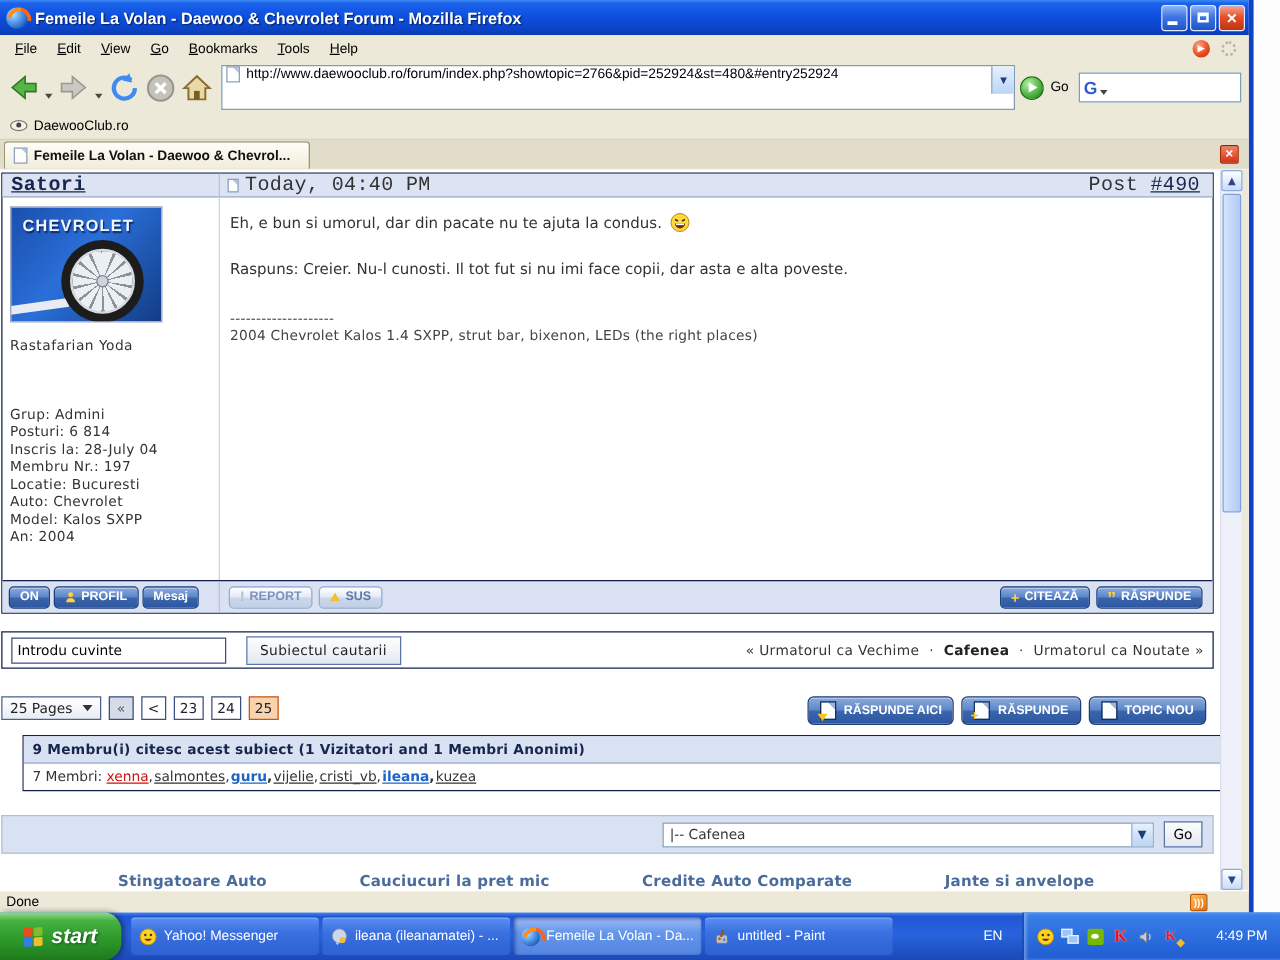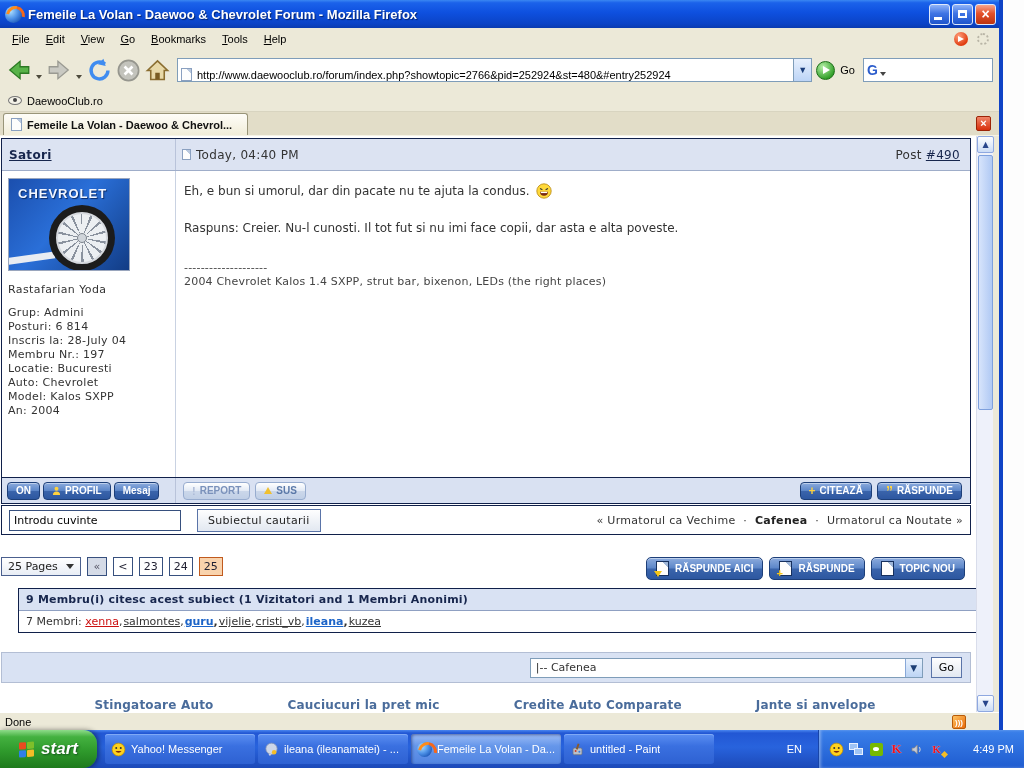--- a/index.html
+++ b/index.html
@@ -24,21 +24,21 @@
   .menu-item::first-letter { text-decoration:underline; }
   .menubar-right { margin-left:auto; display:flex; align-items:center; gap:9px; padding-right:10px; }
   .update-orb { width:14px; height:14px; border-radius:50%; background:radial-gradient(circle at 35% 30%,#ff9d7a,#e03c10 70%); position:relative; }
   .update-orb::after { content:""; position:absolute; left:4px; top:4px; width:0; height:0; border-left:6px solid #fff; border-top:3px solid transparent; border-bottom:3px solid transparent; }
   .throbber { width:12px; height:12px; border:2px dotted #b9b5a6; border-radius:50%; }
 
   .toolbar { height:40px; background:#ece9d8; display:flex; align-items:center; padding:0 6px; }
   .navbtn { display:flex; align-items:center; margin-right:2px; }
   .navbtn svg { display:block; }
   .caret-sm { width:0; height:0; border-left:3px solid transparent; border-right:3px solid transparent; border-top:4px solid #4d4a3c; margin:14px 4px 0 2px; }
-  .urlbar { flex:1; height:24px; background:#fff; border:1px solid #7f9db9; display:flex; align-items:flex-end; padding-left:3px; margin:0 4px; min-width:0; }
+  .urlbar { flex:1; height:36px; background:#fff; border:1px solid #7f9db9; display:flex; align-items:flex-start; padding-left:3px; margin:0 4px; min-width:0; }
   .page-ico { width:11px; height:13px; background:linear-gradient(225deg,#b9c8de 0 3px,#fdfdfd 3px); border:1px solid #8aa0c0; flex:0 0 auto; }
   .url-text { font-size:11px; color:#000; margin-left:5px; white-space:nowrap; overflow:hidden; flex:1; font-family:"Liberation Sans",sans-serif; }
   .url-drop { width:18px; height:22px; background:linear-gradient(180deg,#e7f0fd,#bcd4f6); border-left:1px solid #7f9db9; display:flex; align-items:center; justify-content:center; color:#1a3d7a; font-size:9px; flex:0 0 auto; }
   .go-orb { width:19px; height:19px; border-radius:50%; background:radial-gradient(circle at 35% 30%,#b7f0a8,#2f9e26 75%); border:1px solid #1c6e18; display:flex; align-items:center; justify-content:center; }
   .go-orb::after { content:""; width:0; height:0; border-left:7px solid #fff; border-top:4px solid transparent; border-bottom:4px solid transparent; margin-left:2px; }
   .go-label { font-size:11px; color:#000; margin:0 8px 0 5px; }
   .gsearch { width:130px; height:24px; background:#fff; border:1px solid #7f9db9; display:flex; align-items:center; padding:0 3px; }
   .g-logo { color:#2b5ccc; font-weight:bold; font-size:14px; line-height:1; }
   .g-caret { width:0; height:0; border-left:3px solid transparent; border-right:3px solid transparent; border-top:4px solid #444; margin:8px 0 0 2px; }
 
@@ -57,37 +57,37 @@
 
   
   .scrollbar { position:absolute; right:6px; top:0; width:17px; height:576px; background:#eef1fa; border-left:1px solid #d9ddeb; }
   .sb-btn { position:absolute; left:0; width:17px; height:17px; background:linear-gradient(180deg,#fdfeff,#cbdcf6); border:1px solid #8ea8e0; border-radius:2px; color:#28468c; font-size:8px; text-align:center; line-height:15px; }
   .sb-up { top:0; }
   .sb-down { bottom:0; }
   .sb-thumb { position:absolute; left:1px; top:19px; width:15px; height:255px; background:linear-gradient(90deg,#d7e4fb,#b0c9f4); border:1px solid #7ea0dd; border-radius:2px; }
 
   
   .post-table { position:absolute; left:1px; top:2px; width:970px; border:1px solid #10204a; background:#fff; }
-  .post-header { height:32px; background:#dce3f2; border-bottom:1px solid #9fadc9; display:flex; align-items:center; font-size:12px; color:#1c2c55; }
+  .post-header { height:19px; background:#dce3f2; border-bottom:1px solid #9fadc9; display:flex; align-items:center; font-size:16px; color:#1c2c55;font-family:Liberation Mono, monospace; }
   .hdr-author { width:174px; padding-left:7px; border-right:1px solid #b9c3da; align-self:stretch; display:flex; align-items:center; }
   .author-link { font-weight:bold; color:#17264d; text-decoration:underline; letter-spacing:.3px; }
   .hdr-time { display:flex; align-items:center; gap:5px; padding-left:6px; color:#333; letter-spacing:.3px; }
   .hdr-post-no { margin-left:auto; padding-right:10px; color:#333; letter-spacing:.3px; }
   .hdr-post-no a { color:#17264d; text-decoration:underline; }
 
   .post-body { display:flex; min-height:306px; }
   .side-col { width:174px; border-right:1px solid #c9d2e2; padding:7px 6px; font-size:11px; color:#333; }
   .avatar { width:122px; height:93px; background:linear-gradient(130deg,#1b4fae 0%,#2a6fd8 45%,#16folder 0%, #123c85 100%); background:linear-gradient(130deg,#1b4fae 0%,#2a6fd8 45%,#123c85 100%); position:relative; overflow:hidden; border:1px solid #9aa6bd; }
   .avatar-brand { position:absolute; left:9px; top:7px; color:#f2f6ff; font-weight:bold; font-size:13px; letter-spacing:1px; font-family:"Liberation Sans",sans-serif; text-shadow:1px 1px 1px #0a2a66; }
   .tire { position:absolute; left:40px; top:26px; width:66px; height:66px; border-radius:50%; background:#1c1c1c; }
   .rim { position:absolute; left:47px; top:33px; width:52px; height:52px; border-radius:50%; background:repeating-conic-gradient(#eceff2 0deg 20deg,#8a929e 20deg 26deg); border:2px solid #d6d9de; }
   .hub { position:absolute; left:68px; top:54px; width:10px; height:10px; border-radius:50%; background:#cfd4da; border:1px solid #7c838d; }
   .sill { position:absolute; left:-6px; bottom:8px; width:52px; height:7px; background:#e8ecf2; transform:rotate(-8deg); }
   .member-title { margin-top:12px; letter-spacing:.4px; }
-  .stats { margin-top:10px; line-height:14px; letter-spacing:.3px; }
+  .stats { margin-top:42px; line-height:14px; letter-spacing:.3px; }
   .main-col { flex:1; padding:12px 10px 0 8px; font-size:12px; color:#333; }
   .post-line1 { display:flex; align-items:center; gap:6px; }
   .post-line2 { margin-top:22px; }
   .sig { margin-top:26px; font-size:11px; color:#444; line-height:14px; letter-spacing:.2px; }
 
   .btn-row { height:26px; background:#d9e1f2; border-top:1px solid #10204a; display:flex; align-items:center; font-size:10px; }
   .btn-row-left { width:174px; align-self:stretch; display:flex; align-items:center; gap:3px; padding-left:5px; border-right:1px solid #b9c3da; }
   .btn-row-mid { display:flex; gap:5px; padding-left:7px; }
   .btn-row-right { margin-left:auto; display:flex; gap:5px; padding-right:8px; }
 

